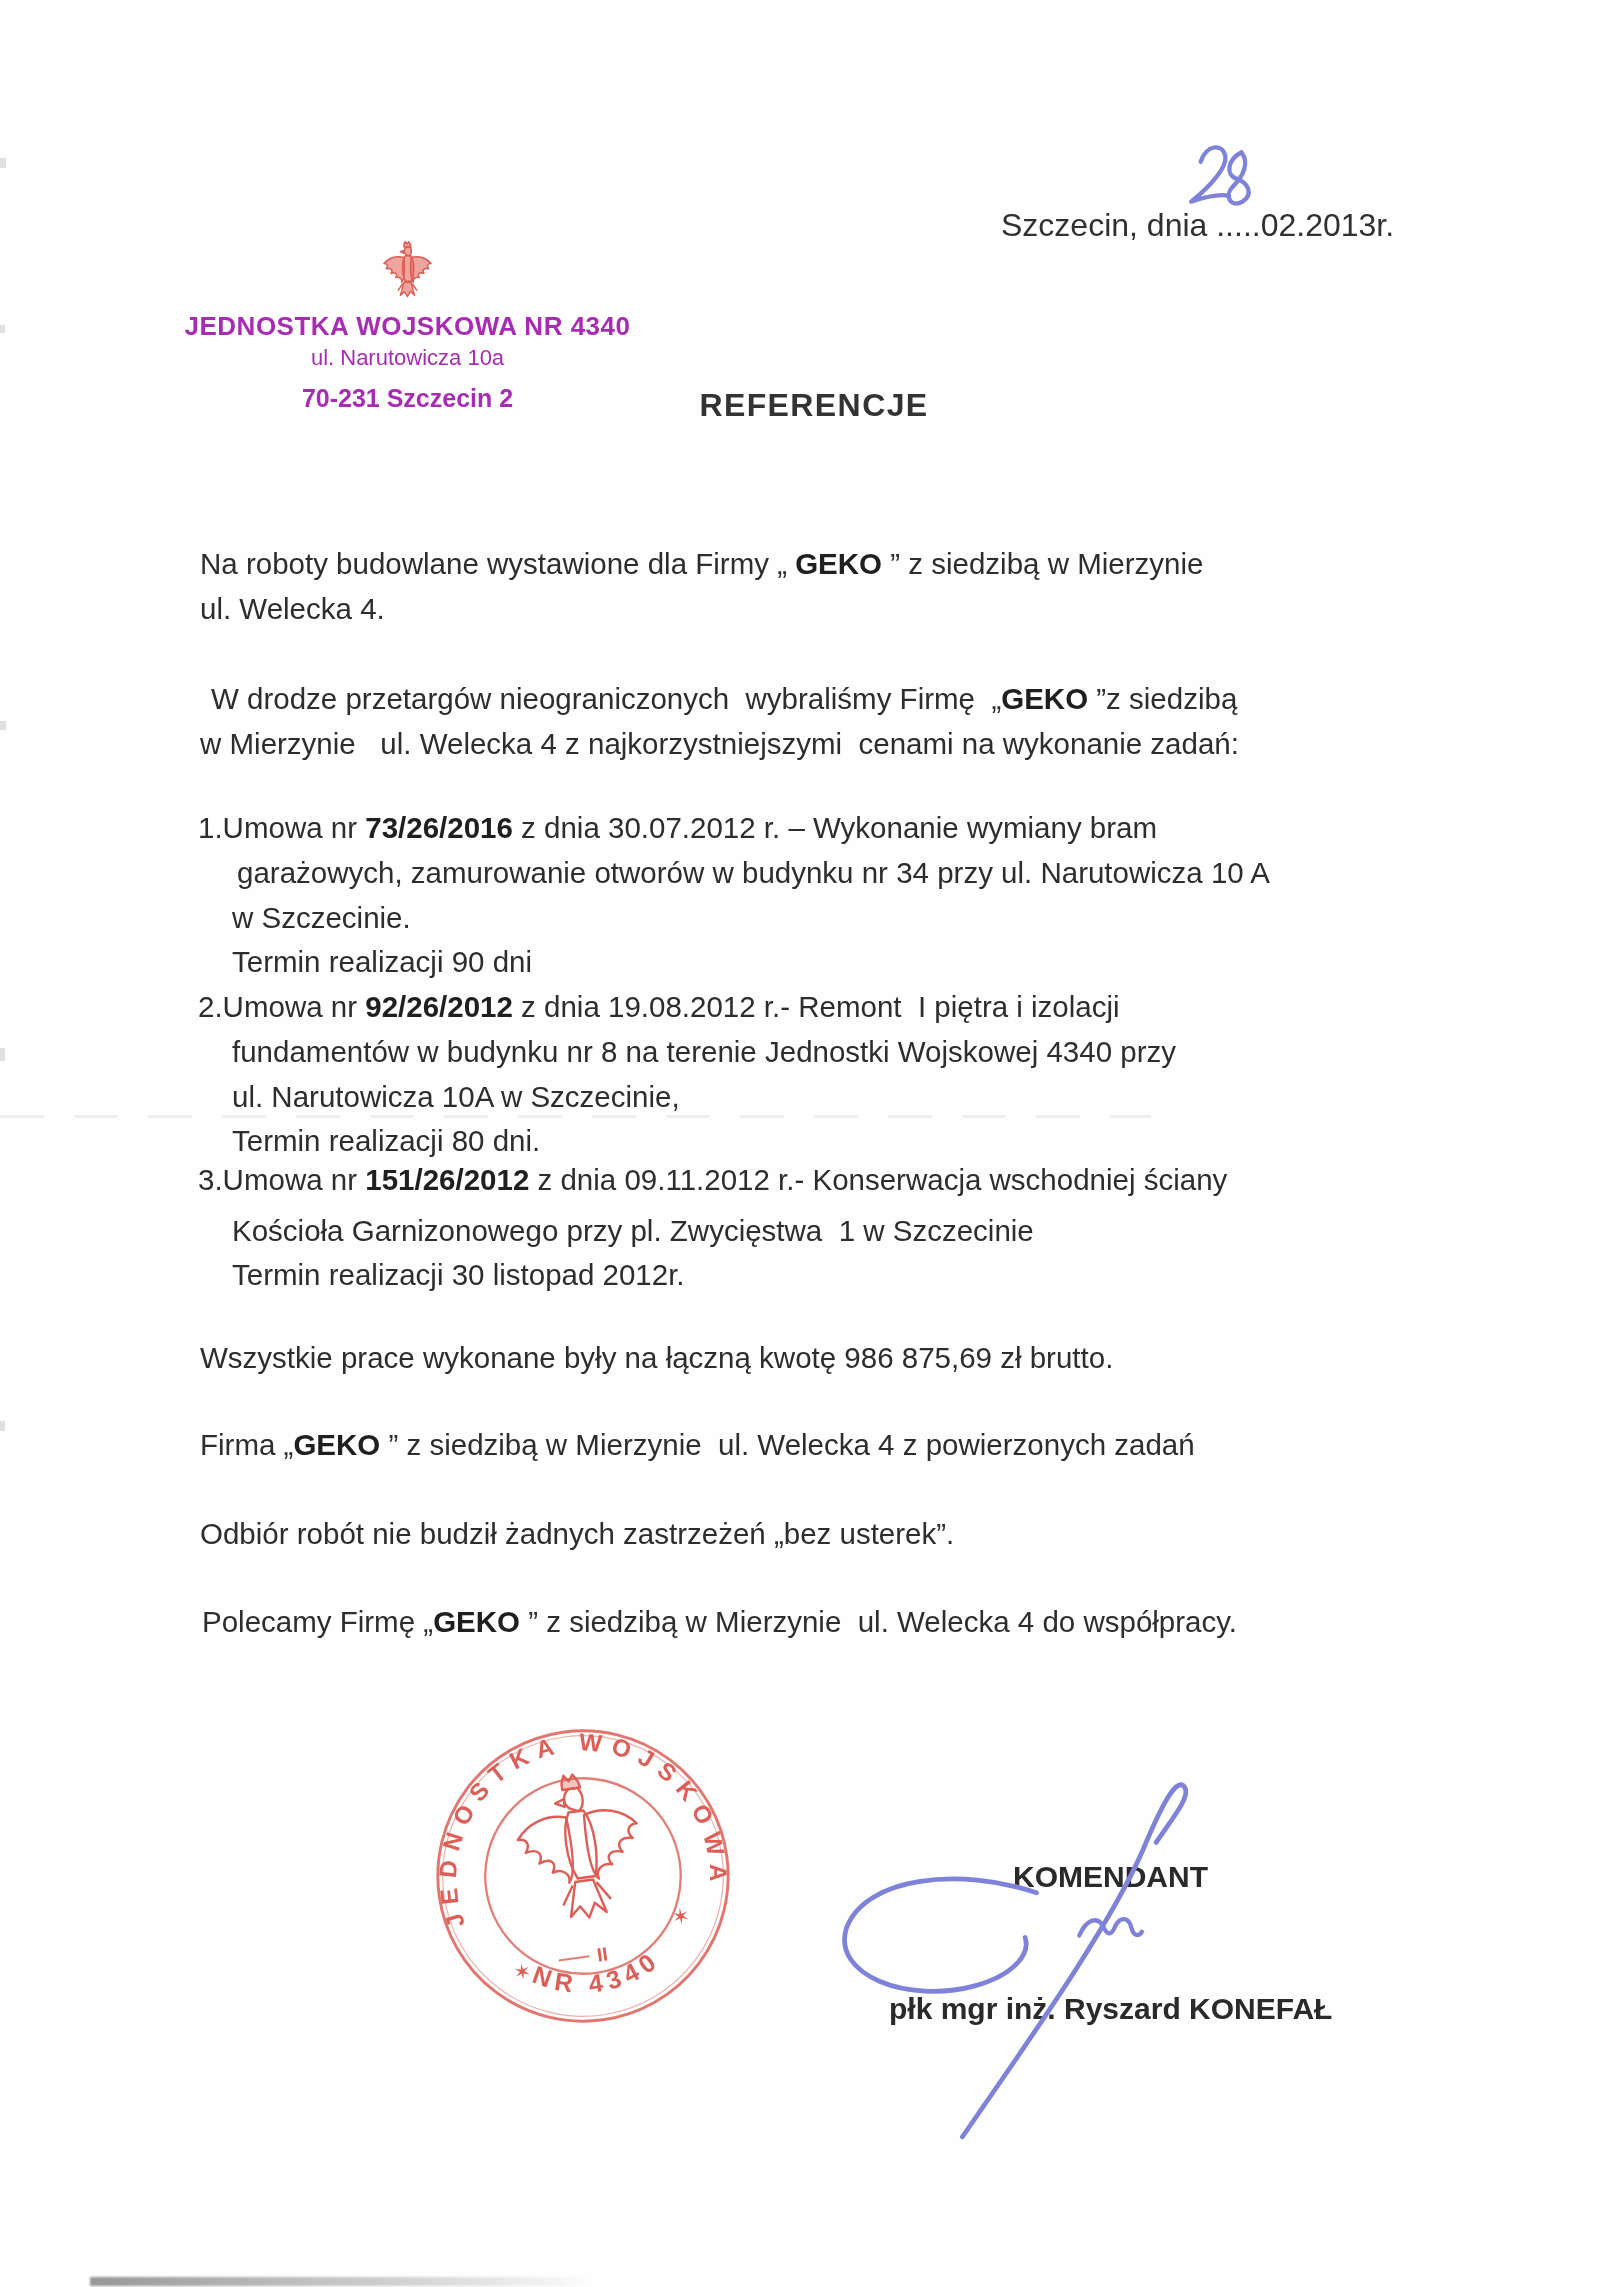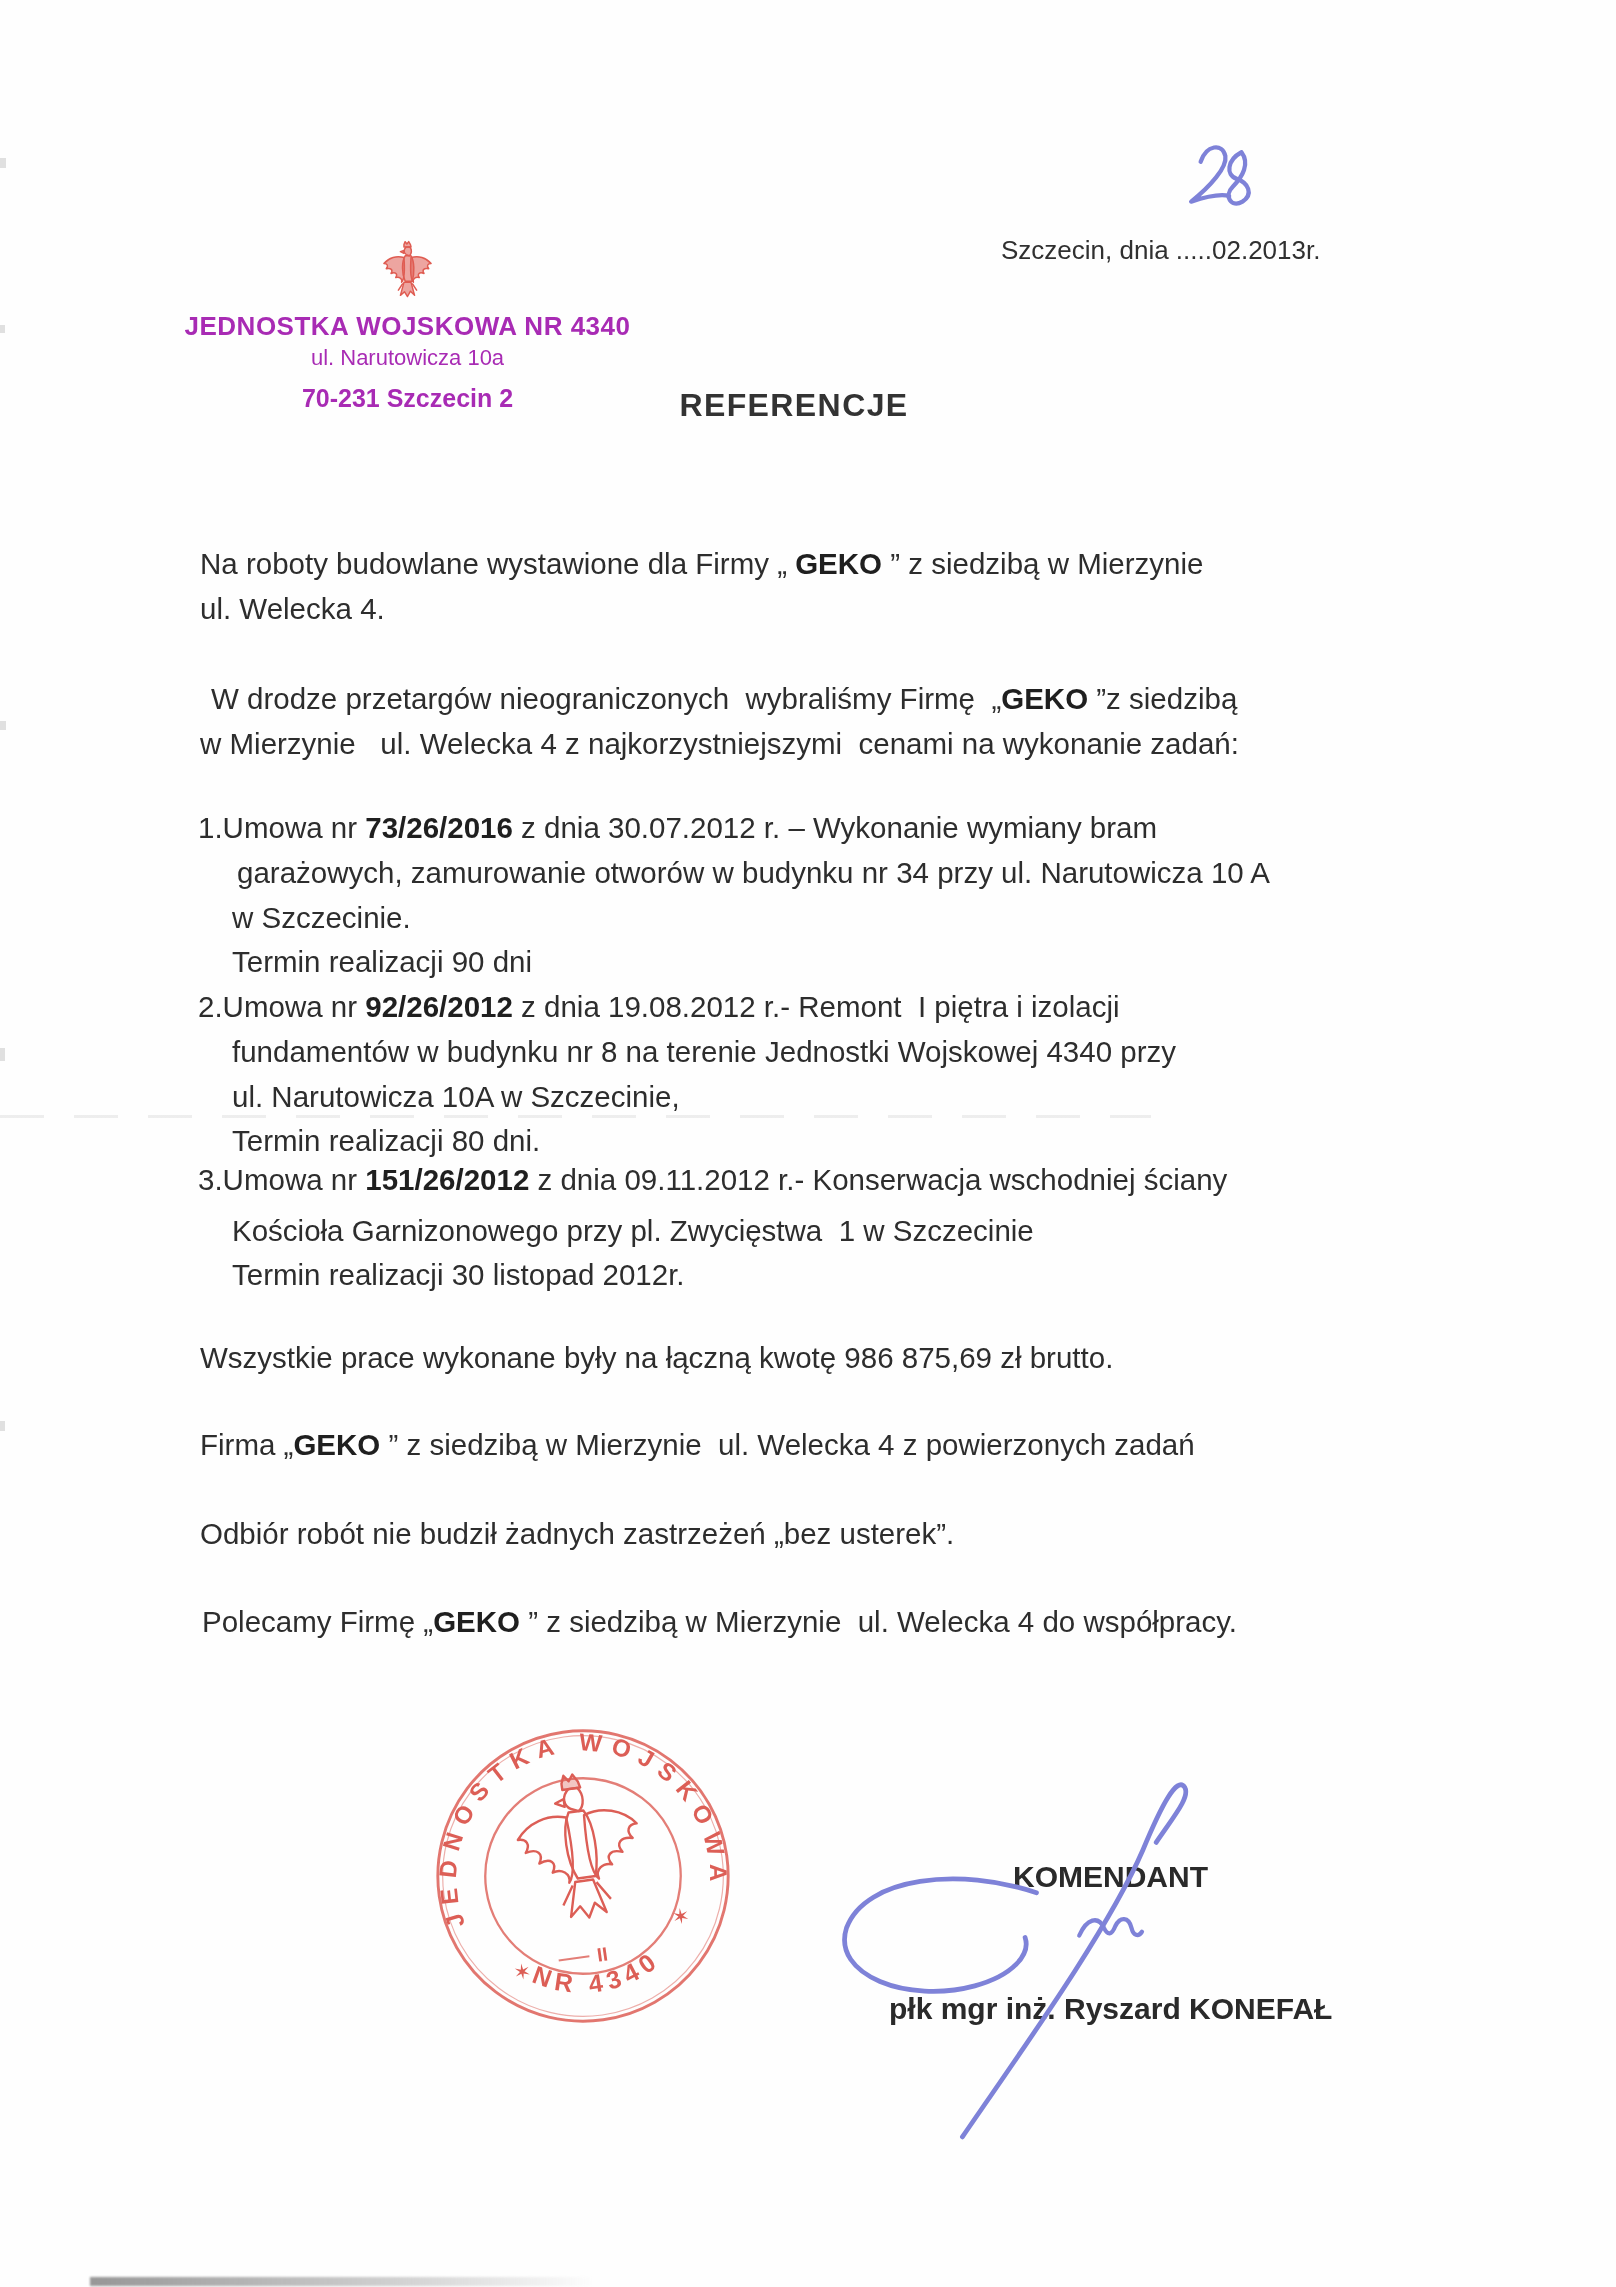--- a/index.html
+++ b/index.html
@@ -3,23 +3,23 @@
 <meta charset="utf-8">
 <style>
   html,body{margin:0;padding:0;background:#ffffff;}
   .page{
     position:relative;width:1617px;height:2287px;background:#fefefe;
     font-family:"Liberation Sans","DejaVu Sans",sans-serif;
     color:#2d2d2d;overflow:hidden;
   }
   .tl{position:absolute;white-space:pre;font-size:29.5px;line-height:34px;color:#2d2d2d;text-align:right;}
   .tl b{font-weight:bold;color:#1f1f1f;}
-  .date-line{position:absolute;top:207px;left:1001px;font-size:26px;color:#303030;white-space:pre;margin-top:28px;}
+  .date-line{position:absolute;top:207px;left:1001px;font-size:32px;color:#303030;white-space:pre;}
   .title{position:absolute;top:387px;left:0;width:1588px;text-align:center;
-         font-size:32px;font-weight:bold;letter-spacing:1.4px;color:#333;}
+         font-size:32px;font-weight:bold;letter-spacing:1.4px;color:#333;padding-left:20px;}
   
   .hstamp{position:absolute;top:240px;left:160px;width:495px;text-align:center;
           color:#a21caf;opacity:.93;}
   .hstamp .l1{font-size:26px;font-weight:bold;letter-spacing:0.5px;margin-top:3.8px;}
   .hstamp .l2{font-size:22px;margin-top:2.9px;}
   .hstamp .l3{font-size:25px;font-weight:bold;margin-top:13px;}
   .hstamp svg{display:block;margin:0 auto;}
   
   .rstamp{position:absolute;left:433px;top:1726px;width:300px;height:300px;
           transform:rotate(-8deg);opacity:.88;}

